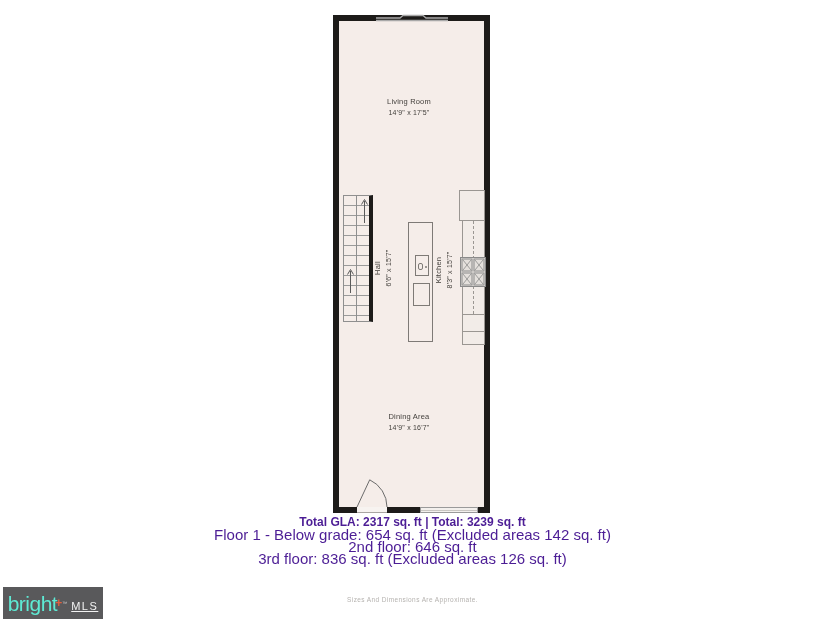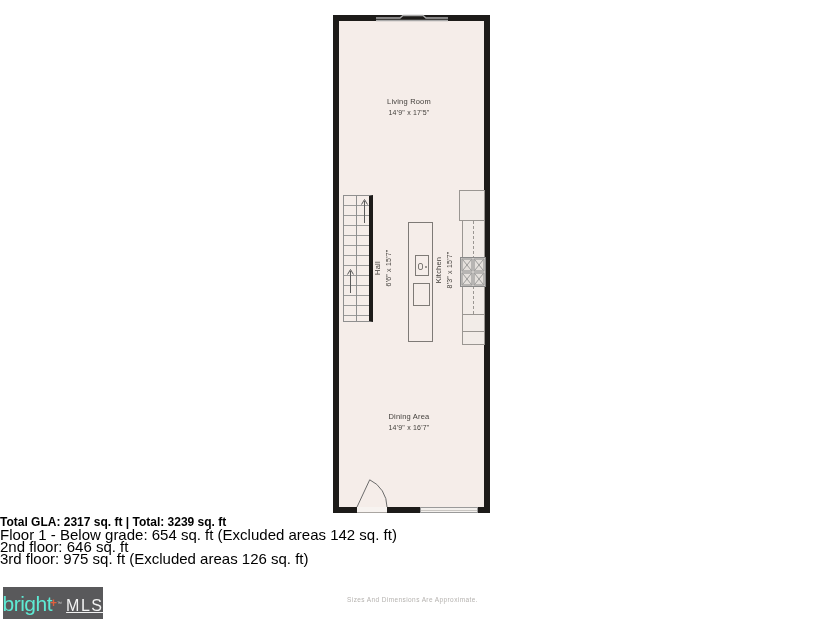--- a/index.html
+++ b/index.html
@@ -55,34 +55,34 @@
   
   .lbl { position:absolute; text-align:center; color:#413e3a; font-size:7.5px;
          line-height:1.4; white-space:nowrap; letter-spacing:.2px; }
   .lbl .dims { font-size:7px; }
   .lbl-living { left:70px; top:86px;  transform:translate(-50%,-50%); }
   .lbl-dining { left:70px; top:401px; transform:translate(-50%,-50%); }
   .lbl-hall    { left:44px;  top:247px; transform:translate(-50%,-50%) rotate(-90deg); }
   .lbl-kitchen { left:105px; top:249px; transform:translate(-50%,-50%) rotate(-90deg); }
 
   
-  .summary { position:absolute; left:0; width:825px; top:516px; text-align:left; color:#000000; }
+  .summary { position:absolute; left:0; width:825px; top:516px; text-align:center; color:#4c1d95; }
   .summary .total { font-size:12px; font-weight:bold; line-height:13px; }
   .summary .floor-line { font-size:15px; line-height:12.2px; }
   .disclaimer { position:absolute; left:0; width:825px; top:596px; text-align:center;
                 font-size:6.5px; color:#b5b2af; letter-spacing:.4px; }
 
   
   .logo { position:absolute; left:3px; top:587px; width:100px; height:32px;
           background:#59595b; display:flex; align-items:center; justify-content:center; }
   .logo .brand { font-family:Liberation Sans, sans-serif; color:#5eead4; font-size:21px;
                  line-height:1; letter-spacing:-0.5px; }
   .logo .plus { color:#e05f3e; font-size:12px; font-weight:bold; vertical-align:6px; margin-left:-2px; }
   .logo .tm { color:#cfcfcf; font-size:5px; vertical-align:12px; }
-  .logo .suffix { color:#f2f2f2; font-size:16px; letter-spacing:1.5px; margin-left:4px;
+  .logo .suffix { color:#f2f2f2; font-size:11px; letter-spacing:1.5px; margin-left:4px;
                   align-self:center; margin-top:6px;text-decoration:underline; }
 
   svg { display:block; }
 </style>
 </head>
 <body>
 
 <div class="stage">
 
   <div class="plan">
@@ -159,21 +159,21 @@
     <div class="lbl lbl-dining">
       <div>Dining Area</div>
       <div class="dims">14'9" x 16'7"</div>
     </div>
   </div>
 
   <div class="summary">
     <div class="total">Total GLA: 2317 sq. ft | Total: 3239 sq. ft</div>
     <div class="floor-line">Floor 1 - Below grade: 654 sq. ft (Excluded areas 142 sq. ft)</div>
     <div class="floor-line">2nd floor: 646 sq. ft</div>
-    <div class="floor-line">3rd floor: 975 sq. ft (Excluded areas 126 sq. ft)</div>
+    <div class="floor-line">3rd floor: 836 sq. ft (Excluded areas 126 sq. ft)</div>
   </div>
 
   <div class="disclaimer">Sizes And Dimensions Are Approximate.</div>
 
   <div class="logo">
     <span class="brand">bright</span>
       <span class="plus">+</span>
       <span class="tm">™</span>
       <span class="suffix">MLS</span>
   </div>

